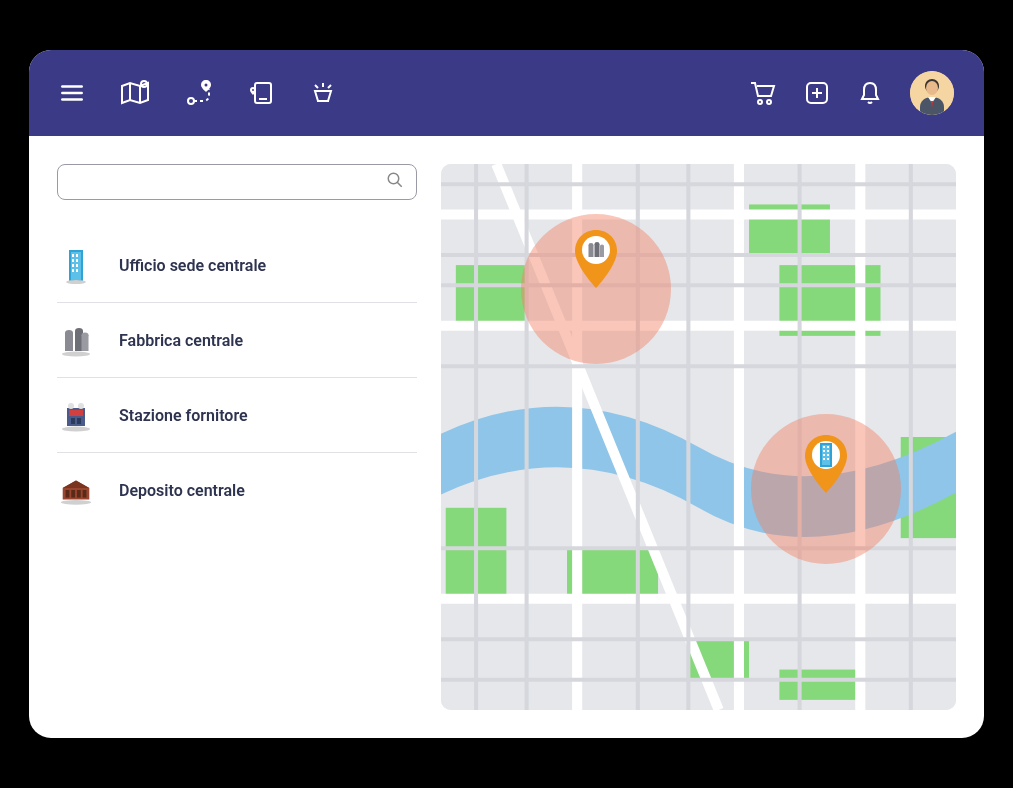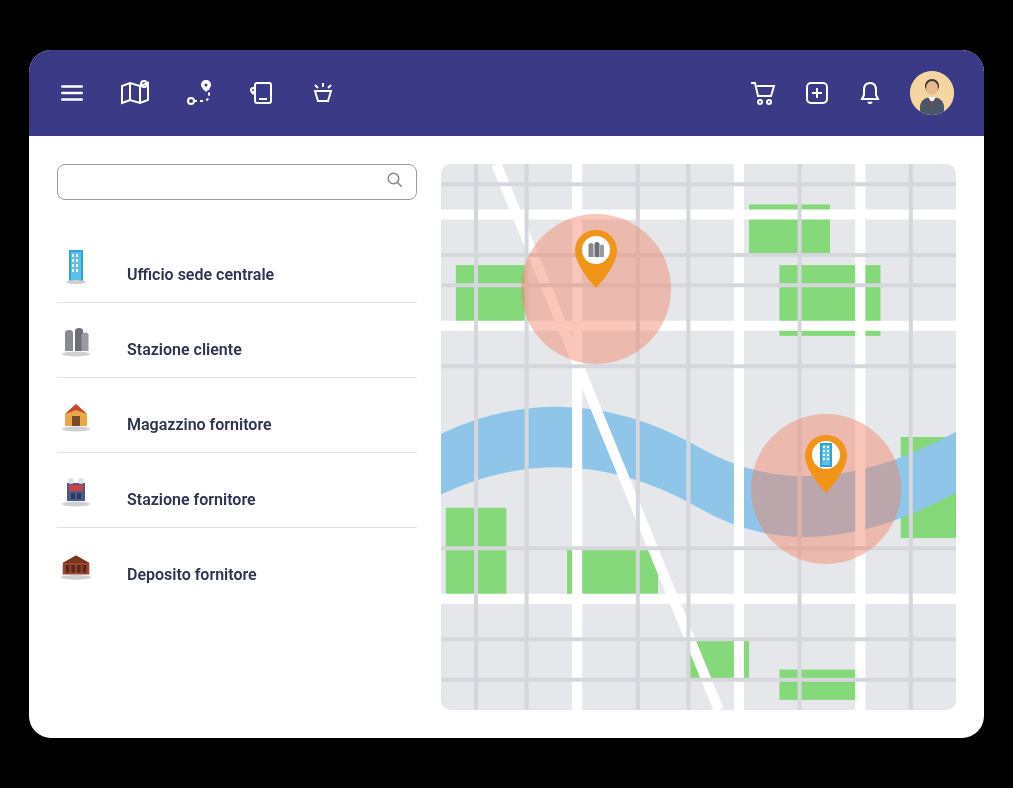--- a/index.html
+++ b/index.html
@@ -70,22 +70,22 @@
 .search-box input {
   flex: 1;
   border: none;
   outline: none;
   font-size: 14px;
   background: transparent;
 }
 .list { display: flex; flex-direction: column; }
 .list-item {
   display: flex;
-  align-items: flex-end;
-  gap: 32px;
+  align-items: center;
+  gap: 24px;
   padding: 18px 0;
   border-bottom: 1px solid #e0e0e6;
   cursor: pointer;
 }
 .list-item:last-child { border-bottom: none; }
 .list-icon {
   width: 38px; height: 38px;
   display: flex; align-items: center; justify-content: center;
 }
 .list-label {
@@ -229,32 +229,21 @@
             <svg width="38" height="34" viewBox="0 0 38 34">
                 <ellipse cx="19" cy="31" rx="14" ry="2.5" fill="#d0d0d0"></ellipse>
                 <ellipse cx="12" cy="10" rx="4" ry="3" fill="#8a8a92"></ellipse>
                 <rect x="8" y="10" width="8" height="18" fill="#8a8a92"></rect>
                 <ellipse cx="22" cy="8" rx="4" ry="3" fill="#6e6e76"></ellipse>
                 <rect x="18" y="8" width="8" height="20" fill="#6e6e76"></rect>
                 <ellipse cx="28" cy="12" rx="3.5" ry="2.5" fill="#9a9aa2"></ellipse>
                 <rect x="24.5" y="12" width="7" height="16" fill="#9a9aa2"></rect>
               </svg>
           </div>
-          <span class="list-label">Stazione cliente</span>
-        </div>
-        <div class="list-item">
-          <div class="list-icon">
-            <svg width="38" height="34" viewBox="0 0 38 34">
-                <ellipse cx="19" cy="31" rx="14" ry="2.5" fill="#d0d0d0"></ellipse>
-                <path d="M8 16 L19 6 L30 16 V28 H8 Z" fill="#e8a84a"></path>
-                <path d="M8 16 L19 6 L30 16 L19 12 Z" fill="#c84530"></path>
-                <rect x="15" y="18" width="8" height="10" fill="#7a4a2a"></rect>
-              </svg>
-          </div>
-          <span class="list-label">Magazzino fornitore</span>
+          <span class="list-label">Fabbrica centrale</span>
         </div>
         <div class="list-item">
           <div class="list-icon">
             <svg width="38" height="34" viewBox="0 0 38 34">
                 <ellipse cx="19" cy="31" rx="14" ry="2.5" fill="#d0d0d0"></ellipse>
                 <rect x="10" y="10" width="18" height="18" fill="#4a5a8a"></rect>
                 <rect x="12" y="12" width="14" height="6" fill="#d04040"></rect>
                 <circle cx="14" cy="8" r="3" fill="#e0e0e0"></circle>
                 <circle cx="24" cy="8" r="3" fill="#e0e0e0"></circle>
                 <rect x="14" y="20" width="4" height="6" fill="#2a3a5a"></rect>
@@ -268,21 +257,21 @@
             <svg width="40" height="32" viewBox="0 0 40 32">
                 <ellipse cx="20" cy="29" rx="16" ry="2.5" fill="#d0d0d0"></ellipse>
                 <path d="M6 14 L20 6 L34 14 V26 H6 Z" fill="#9a4530"></path>
                 <path d="M6 14 L20 6 L34 14" fill="#7a3520"></path>
                 <rect x="9" y="16" width="4" height="8" fill="#5a2a18"></rect>
                 <rect x="15" y="16" width="4" height="8" fill="#5a2a18"></rect>
                 <rect x="21" y="16" width="4" height="8" fill="#5a2a18"></rect>
                 <rect x="27" y="16" width="4" height="8" fill="#5a2a18"></rect>
               </svg>
           </div>
-          <span class="list-label">Deposito fornitore</span>
+          <span class="list-label">Deposito centrale</span>
         </div>
       </div>
     </div>
 
     <div class="map-area">
       <svg class="map-svg" viewBox="0 0 520 540" preserveAspectRatio="xMidYMid slice">
         <rect width="520" height="540" fill="#e5e7eb"></rect>
 
         <rect x="20" y="100" width="70" height="60" fill="#86d97a"></rect>
         <rect x="310" y="40" width="80" height="50" fill="#86d97a"></rect>

